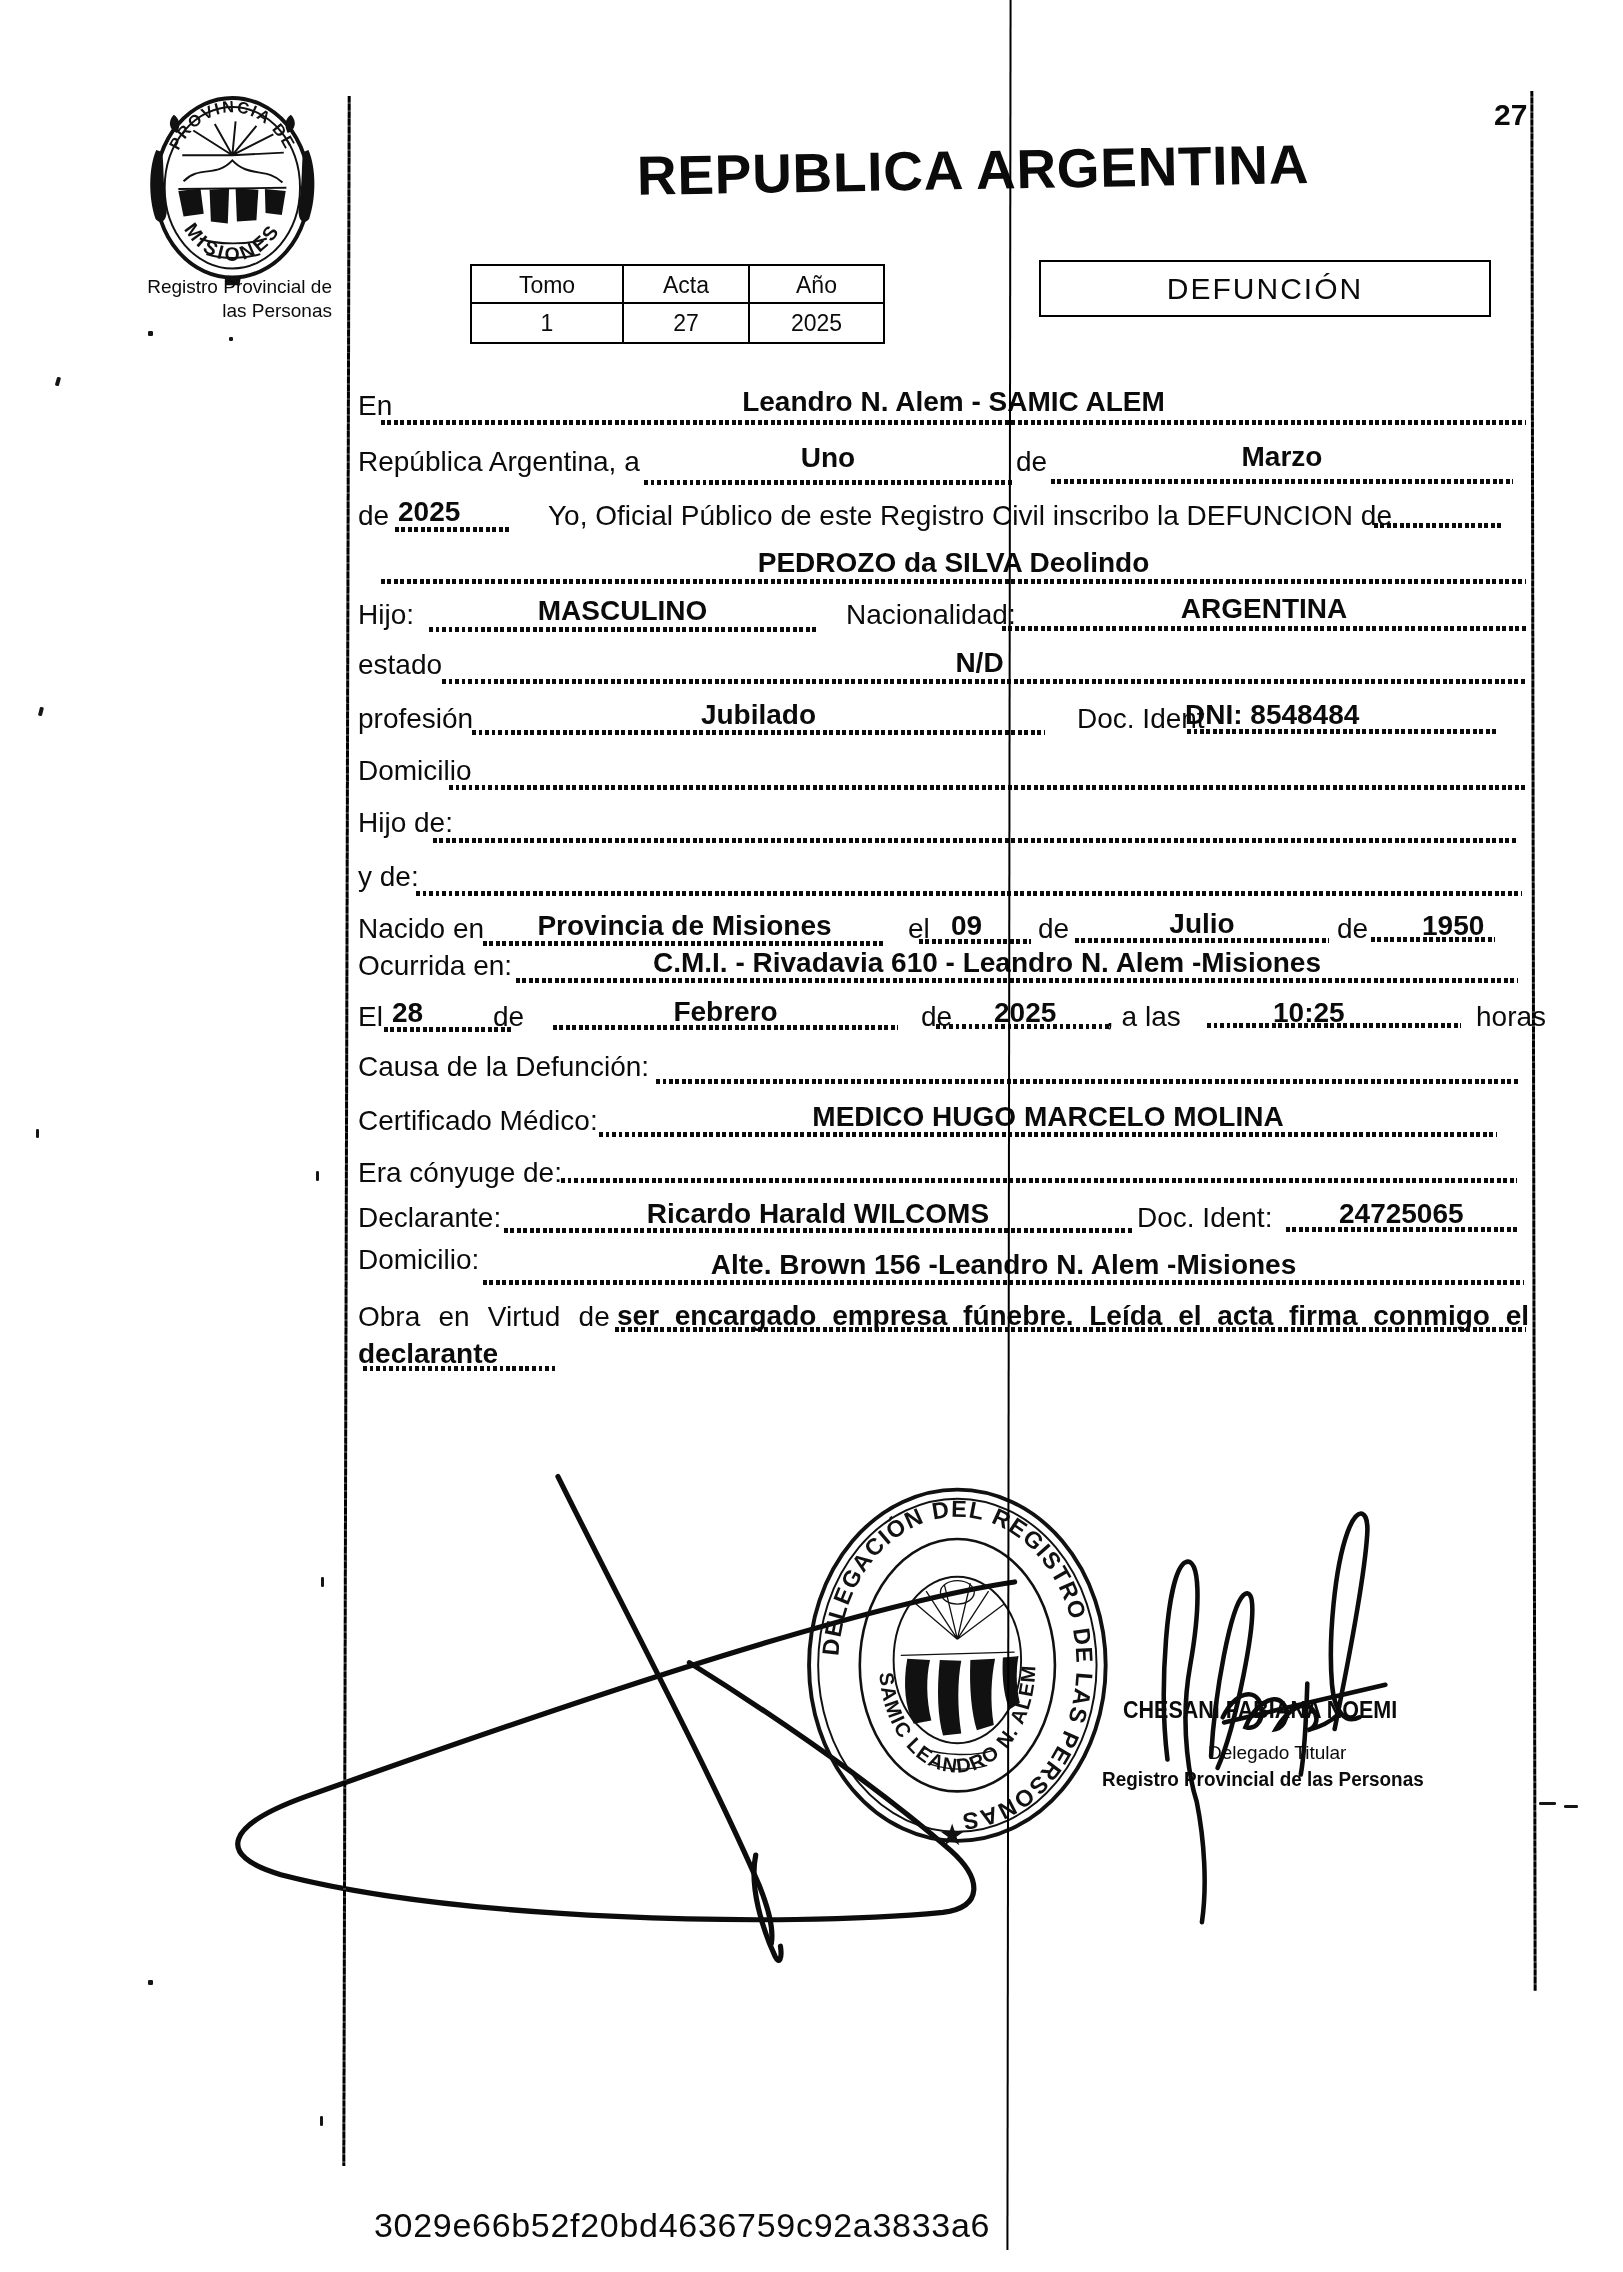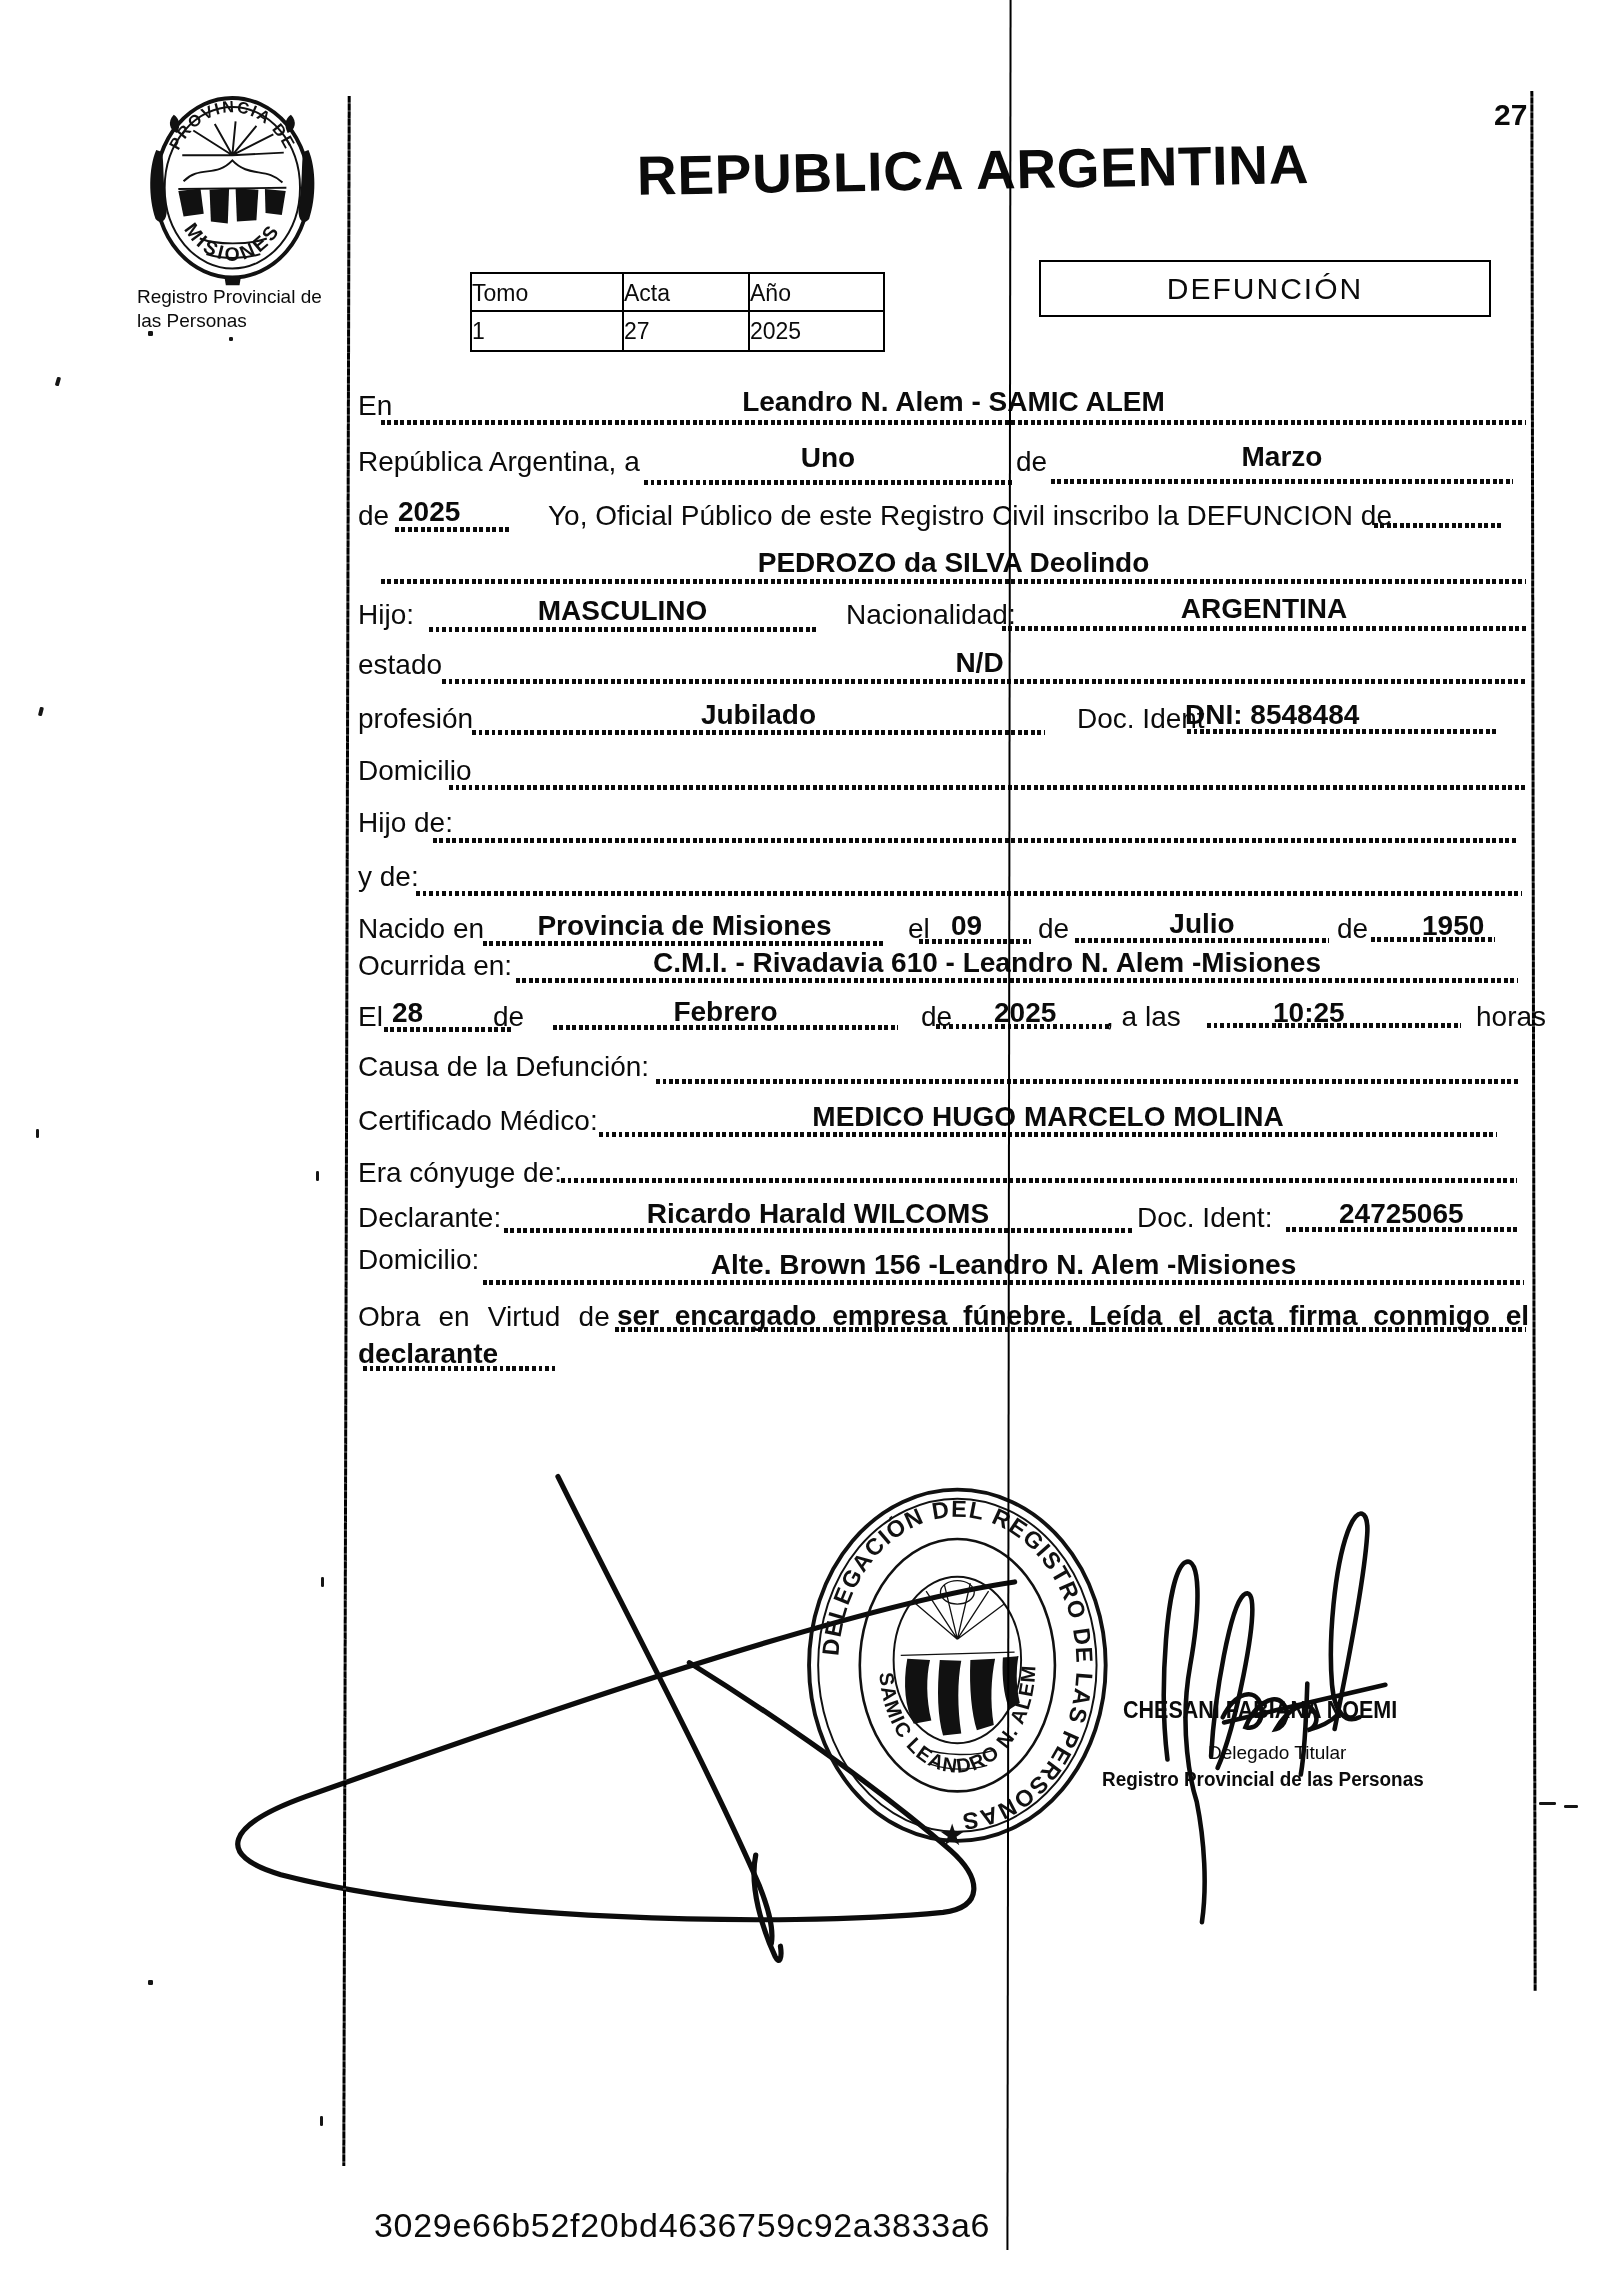--- a/index.html
+++ b/index.html
@@ -6,35 +6,35 @@
   .page{position:relative;width:1623px;height:2273px;background:#ffffff;overflow:hidden;
         font-family:"Liberation Sans",sans-serif;color:#0b0b0b}
   .t{position:absolute;font-size:28px;line-height:1.15;white-space:nowrap;color:#0b0b0b}
   .b{font-weight:700}
   .c{text-align:center}
   .dots{position:absolute;height:5.2px;
         background:repeating-linear-gradient(90deg,#0b0b0b 0 3.9px,rgba(0,0,0,0) 3.9px 6.5px)}
   .title{position:absolute;left:573px;top:138px;width:800px;text-align:center;
          font-size:55px;font-weight:700;letter-spacing:0.7px;transform:rotate(-1deg)}
   .pagenum{position:absolute;left:1494px;top:98px;font-size:30px;font-weight:700}
-  .rtable{position:absolute;left:470px;top:272px;border:2.6px solid #000;
+  .rtable{position:absolute;left:470px;top:264px;border:2.6px solid #000;
           display:grid;grid-template-columns:152px 126px 133px;grid-auto-rows:38px;
-          font-size:23px;text-align:left}
+          font-size:23px;text-align:center}
   .rtable .cell{border-right:2px solid #000;line-height:38px}
   .rtable .cell:nth-child(3n){border-right:none}
   .rtable .hdr{border-bottom:2px solid #000}
   .defbox{position:absolute;left:1039px;top:260px;width:448px;height:53px;border:2.6px solid #000;
           display:flex;align-items:center;justify-content:center;font-size:30px;letter-spacing:2px}
   .vline{position:absolute;background:#111}
   .fold{left:1008px;top:0;width:2px;height:2250px;background:#000;transform:rotate(.08deg)}
   .lborder{left:345px;top:96px;width:2.6px;height:2070px;transform:rotate(.15deg);
            background:repeating-linear-gradient(180deg,#000 0 5.9px,#3a3a3a 5.9px 7.8px)}
   .rborder{left:1532px;top:91px;width:2.6px;height:1900px;transform:rotate(-.1deg);
            background:repeating-linear-gradient(180deg,#000 0 5.2px,#3a3a3a 5.2px 7.2px)}
-  .sealcap{position:absolute;left:137px;top:285px;width:195px;text-align:left;
+  .sealcap{position:absolute;left:137px;top:275px;width:195px;text-align:right;
            font-size:19px;line-height:1.25}
   .signer-name{position:absolute;left:1123px;top:1697px;width:267px;text-align:center;
                font-size:23.4px;font-weight:700;transform:scaleX(.92);transform-origin:left;white-space:nowrap}
   .signer-role{position:absolute;left:1208px;top:1742px;font-size:19px}
   .signer-org{position:absolute;left:1102px;top:1768px;width:312px;text-align:center;
               font-size:19.5px;font-weight:700;transform:scaleX(.97);transform-origin:left;white-space:nowrap}
   .hash{position:absolute;left:374px;top:2206px;font-size:34px;letter-spacing:0.7px}
   .spk{position:absolute;background:#151515;border-radius:1.3px}
   .obra-bold{display:inline-block;width:912px;text-align:justify;text-align-last:justify;
              font-weight:700;white-space:normal}

